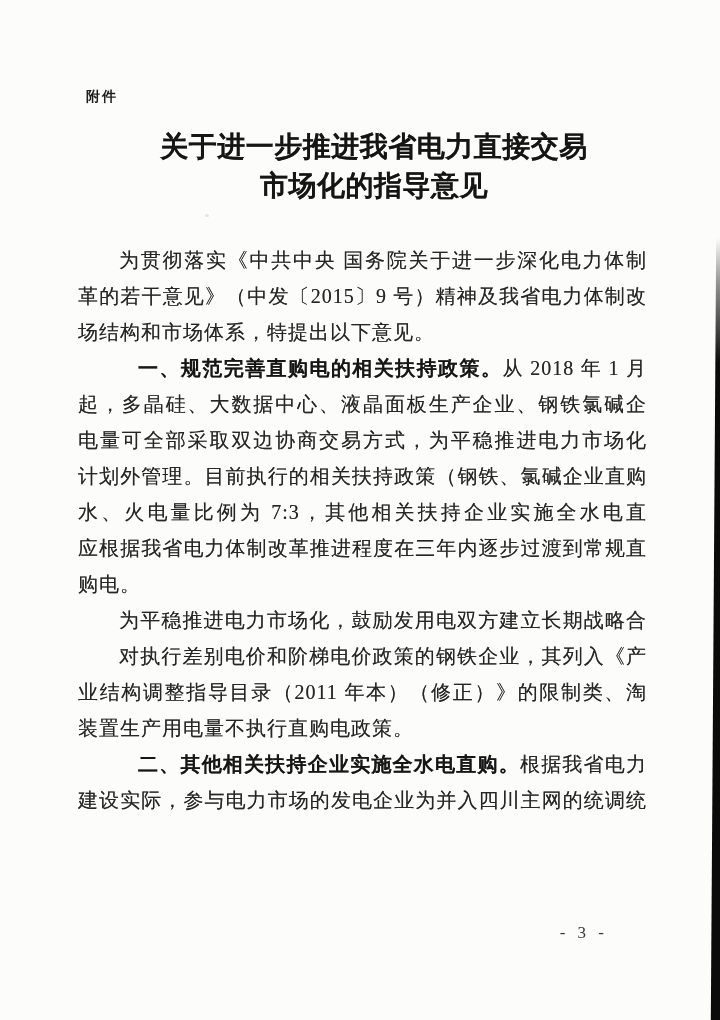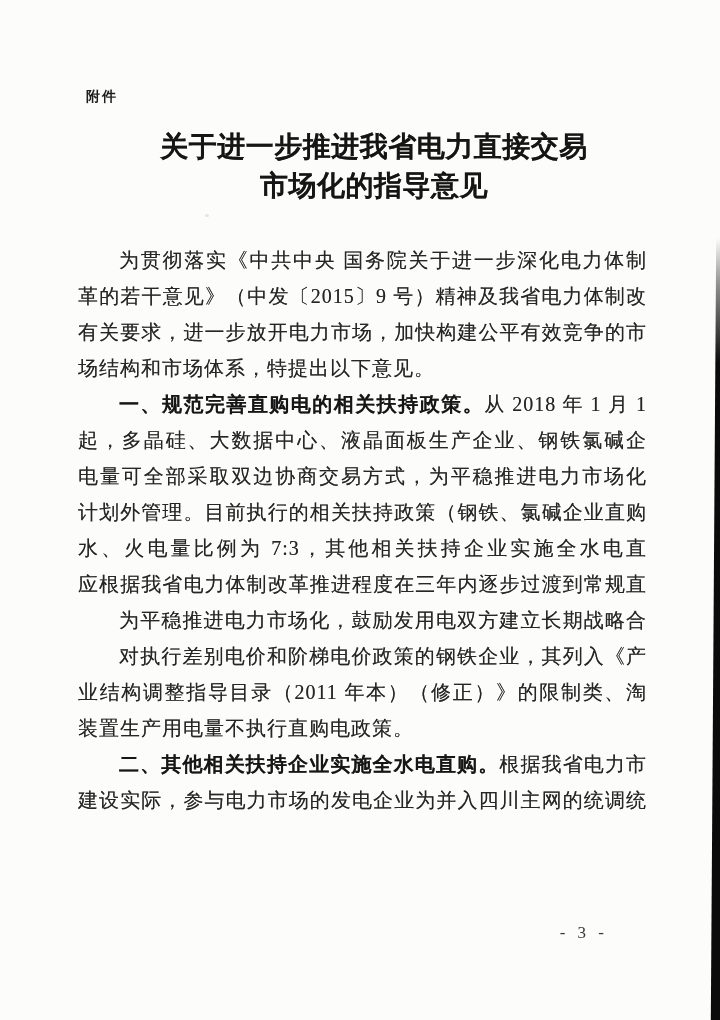--- a/index.html
+++ b/index.html
@@ -59,20 +59,21 @@
     white-space:normal;
     text-align:justify;
     text-align-last:justify;
     text-justify:inter-character;
   }
   .line.indent{ padding-left:41px; }
   .line b{
     font-family:"Liberation Sans","DejaVu Sans",sans-serif;
     font-weight:700;
     color:#161616;
+    margin-left:19px;
   }
   .page-number{
     position:absolute;
     top:921px;right:112px;
     font-size:17px;line-height:24px;
     letter-spacing:4px;
     color:#3a3a3a;
   }
   .scan-bar{
     position:absolute;
@@ -97,28 +98,28 @@
   <div class="attachment">附件</div>
 
   <div class="title">
     <div>关于进一步推进我省电力直接交易</div>
     <div>市场化的指导意见</div>
   </div>
 
   <div class="body-text">
       <div class="line indent justify">为贯彻落实《中共中央 国务院关于进一步深化电力体制改</div>
       <div class="line justify">革的若干意见》（中发〔2015〕9 号）精神及我省电力体制改革</div>
-      <div class="line justify">有关要求，进一步放开电力市场，加快构建公平有效竞争的市</div>
       <div class="line">场结构和市场体系，特提出以下意见。</div>
       <div class="line indent justify"><b>一、规范完善直购电的相关扶持政策。</b>从 2018 年 1 月 1 日</div>
       <div class="line justify">起，多晶硅、大数据中心、液晶面板生产企业、钢铁氯碱企业、</div>
       <div class="line justify">电量可全部采取双边协商交易方式，为平稳推进电力市场化</div>
       <div class="line justify">计划外管理。目前执行的相关扶持政策（钢铁、氯碱企业直购</div>
       <div class="line justify">水、火电量比例为 7:3，其他相关扶持企业实施全水电直购），</div>
       <div class="line justify">应根据我省电力体制改革推进程度在三年内逐步过渡到常规直</div>
+      <div class="line">购电。</div>
       <div class="line indent justify">为平稳推进电力市场化，鼓励发用电双方建立长期战略合</div>
       <div class="line indent justify">对执行差别电价和阶梯电价政策的钢铁企业，其列入《产</div>
       <div class="line justify">业结构调整指导目录（2011 年本）（修正）》的限制类、淘汰类</div>
       <div class="line">装置生产用电量不执行直购电政策。</div>
       <div class="line indent justify"><b>二、其他相关扶持企业实施全水电直购。</b>根据我省电力市场</div>
       <div class="line justify">建设实际，参与电力市场的发电企业为并入四川主网的统调统</div>
     </div>
 
   <div class="page-number">- 3 -</div>
 

